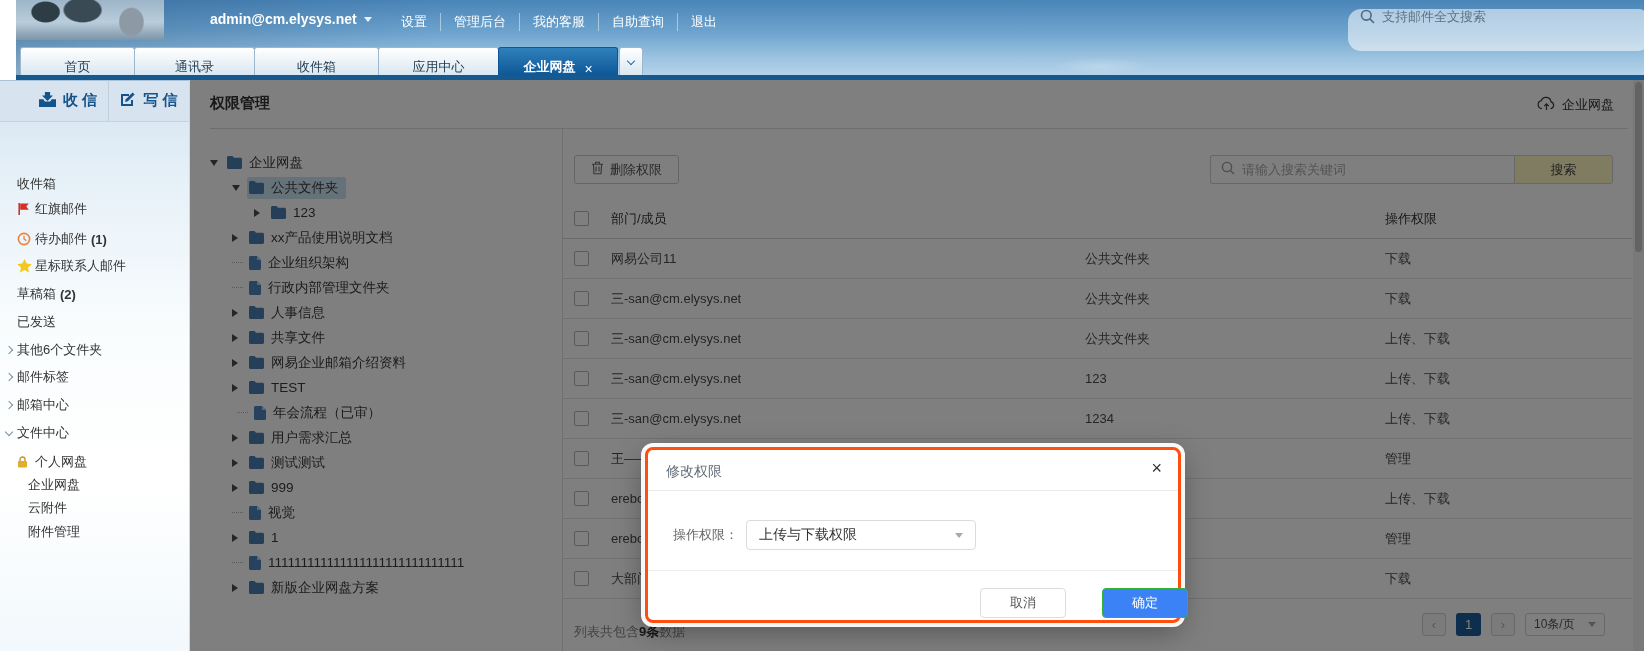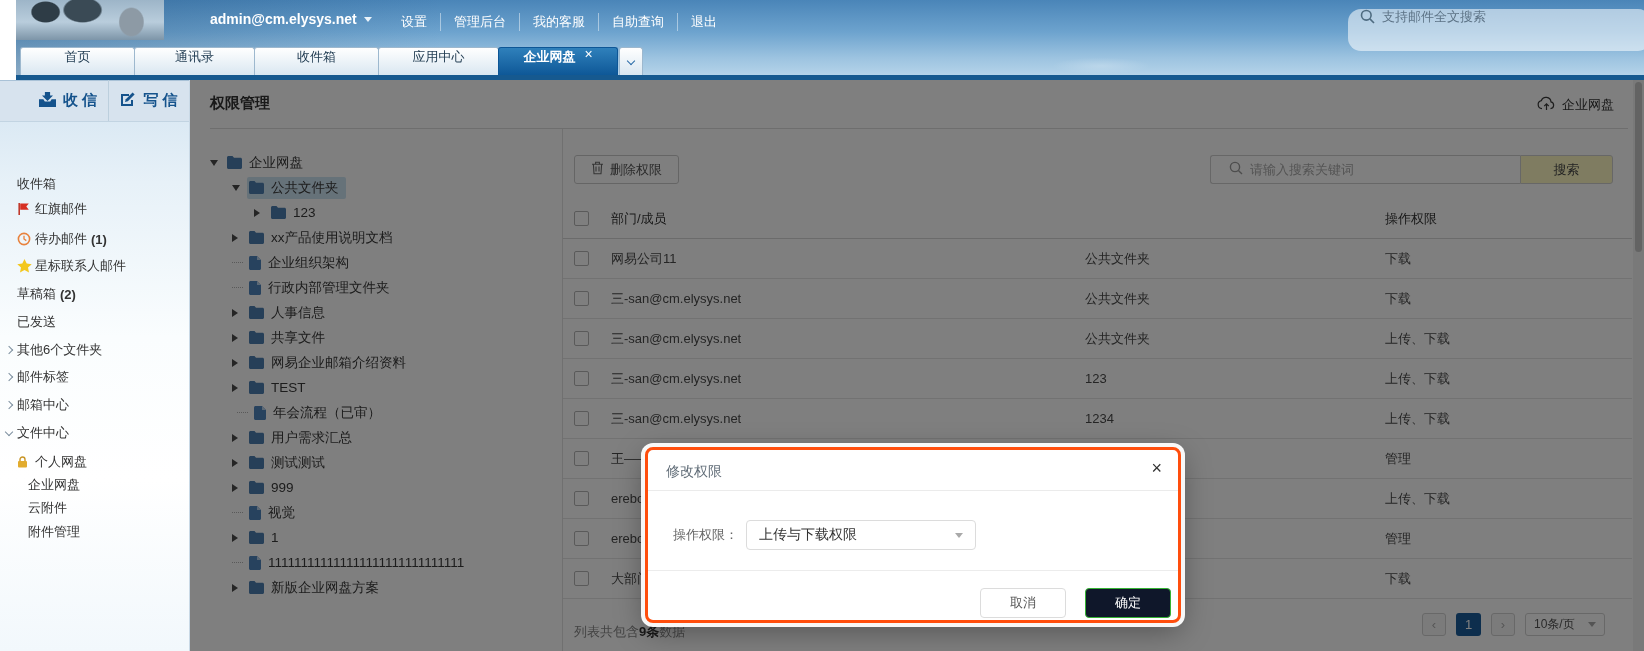--- a/index.html
+++ b/index.html
@@ -31,21 +31,21 @@
   .bsearch { position:absolute; left:1332px; top:9px; width:303px; height:42px; z-index:2;
     border-radius:13px; background:rgba(255,255,255,.55); display:flex; align-items:flex-start; padding-left:12px; gap:7px; }
   .bsearch input { border:none; outline:none; background:transparent; font-size:13px; color:#3c5368; width:240px;
     font-family:inherit; }
   .bsearch input::placeholder { color:#5d7386; }
 
   
   .tabs { position:absolute; left:4px; top:47px; height:29px; display:flex; z-index:2; }
   .tab { height:29px; border:1px solid #9db8ce; border-bottom:none; border-radius:3px 3px 0 0;
     background:linear-gradient(180deg,#ffffff,#d8e6f1); color:#1f3a50; font-size:13px;
-    display:flex; align-items:flex-start; justify-content:center; margin-right:-1px; cursor:pointer; }
+    display:flex; align-items:flex-end; justify-content:center; margin-right:-1px; cursor:pointer; }
   .tab.active { background:linear-gradient(180deg,#2f80bb,#0d5696); border-color:#0d5696; color:#fff; font-weight:bold; gap:9px; z-index:3; }
   .tab-x { font-size:14px; font-weight:normal; line-height:1; margin-top:-1px; }
   .tab-caret { width:24px; height:29px; margin-left:2px; border:1px solid #9db8ce; border-bottom:none; border-radius:3px 3px 0 0;
     background:linear-gradient(180deg,#ffffff,#d8e6f1); display:flex; align-items:center; justify-content:center; cursor:pointer; }
   .strip { position:absolute; left:0; top:75px; width:1644px; height:5px; background:#16598f; z-index:4; }
 
   
   .sidebar { position:absolute; left:0; top:80px; width:190px; height:571px; z-index:3;
     background:linear-gradient(180deg,#d3e4f1 0%,#e7f1f8 18%,#fafdfe 45%,#ffffff 70%,#f2f8fc 100%);
     border-right:1px solid #c9d9e6; }
@@ -74,21 +74,21 @@
   .tri-r { width:0; height:0; border-left:6px solid #4a4a4a; border-top:4px solid transparent; border-bottom:4px solid transparent; }
   .tri-d { width:0; height:0; border-top:6px solid #4a4a4a; border-left:4px solid transparent; border-right:4px solid transparent; }
   .dotstub { width:11px; border-top:1px dotted #b3b3b3; margin-right:4px; }
   .twrap { display:flex; align-items:center; gap:7px; padding:2px 7px 2px 2px; border-radius:2px; font-size:13.5px; color:#3a3a3a; }
   .twrap.sel { background:#cde4f3; }
 
   .btn-del { position:absolute; left:384px; top:75px; width:105px; height:29px; border:1px solid #cbcbcb; border-radius:3px;
     background:#fff; display:flex; align-items:center; justify-content:center; gap:6px; color:#555; cursor:pointer; }
   .searchbox { position:absolute; left:1020px; top:75px; width:403px; height:29px; display:flex; }
   .s-input { flex:1; border:1px solid #cfcfcf; border-right:none; border-radius:3px 0 0 3px; background:#fff;
-    display:flex; align-items:center; gap:7px; padding-left:18px; }
+    display:flex; align-items:center; gap:7px; padding-left:10px; }
   .s-input input { border:none; outline:none; font-size:13px; color:#555; width:270px; font-family:inherit; background:transparent; }
   .s-input input::placeholder { color:#a9a9a9; }
   .s-btn { width:99px; border:1px solid #cfcfcf; border-radius:0 3px 3px 0; background:#fef9c3; color:#444;
     display:flex; align-items:center; justify-content:center; cursor:pointer; }
 
   .thead { position:absolute; left:373px; right:12px; top:120px; height:39px; border-bottom:1px solid #d6d6d6; }
   .trow  { position:absolute; left:373px; right:12px; height:40px; border-bottom:1px solid #e4e4e4; }
   .cb { position:absolute; left:11px; top:50%; margin-top:-8px; width:15px; height:15px; border:1px solid #b5b5b5;
     border-radius:2px; background:#fff; cursor:pointer; }
   .col { position:absolute; top:0; height:100%; display:flex; align-items:center; white-space:nowrap; overflow:hidden; }
@@ -121,21 +121,21 @@
   .m-head { position:absolute; left:0; right:0; top:0; height:41px; border-bottom:1px solid #ebebeb; }
   .m-title { position:absolute; left:18px; top:13px; font-size:14px; color:#5f6b76; }
   .m-close { position:absolute; right:16px; top:9px; font-size:18px; color:#333; cursor:pointer; line-height:1; }
   .m-label { position:absolute; left:0; top:70px; width:90px; text-align:right; line-height:30px; color:#666;padding-left:20px; }
   .m-select { position:absolute; left:98px; top:70px; width:230px; height:30px; border:1px solid #dcdcdc; border-radius:4px;
     display:flex; align-items:center; justify-content:space-between; padding:0 12px; font-size:14px; color:#333; cursor:pointer; }
   .m-footline { position:absolute; left:0; right:0; top:120px; border-top:1px solid #ececec; }
   .m-btn { position:absolute; top:138px; width:86px; height:30px; border-radius:4px; display:flex; align-items:center;
     justify-content:center; font-size:13px; cursor:pointer; }
   .m-cancel { left:332px; border:1px solid #dcdcdc; background:#fff; color:#555; }
-  .m-ok { left:437px; background:#0f172a; color:#fff; border:1px solid #35b334; }
+  .m-ok { left:454px; background:#3b82f6; color:#fff; border:1px solid #35b334; }
 </style>
 </head>
 <body>
 
 <div id="stage">
 
   <div class="banner">
     <div class="logo"></div>
     <div class="account">
       <span>admin@cm.elysys.net</span>

